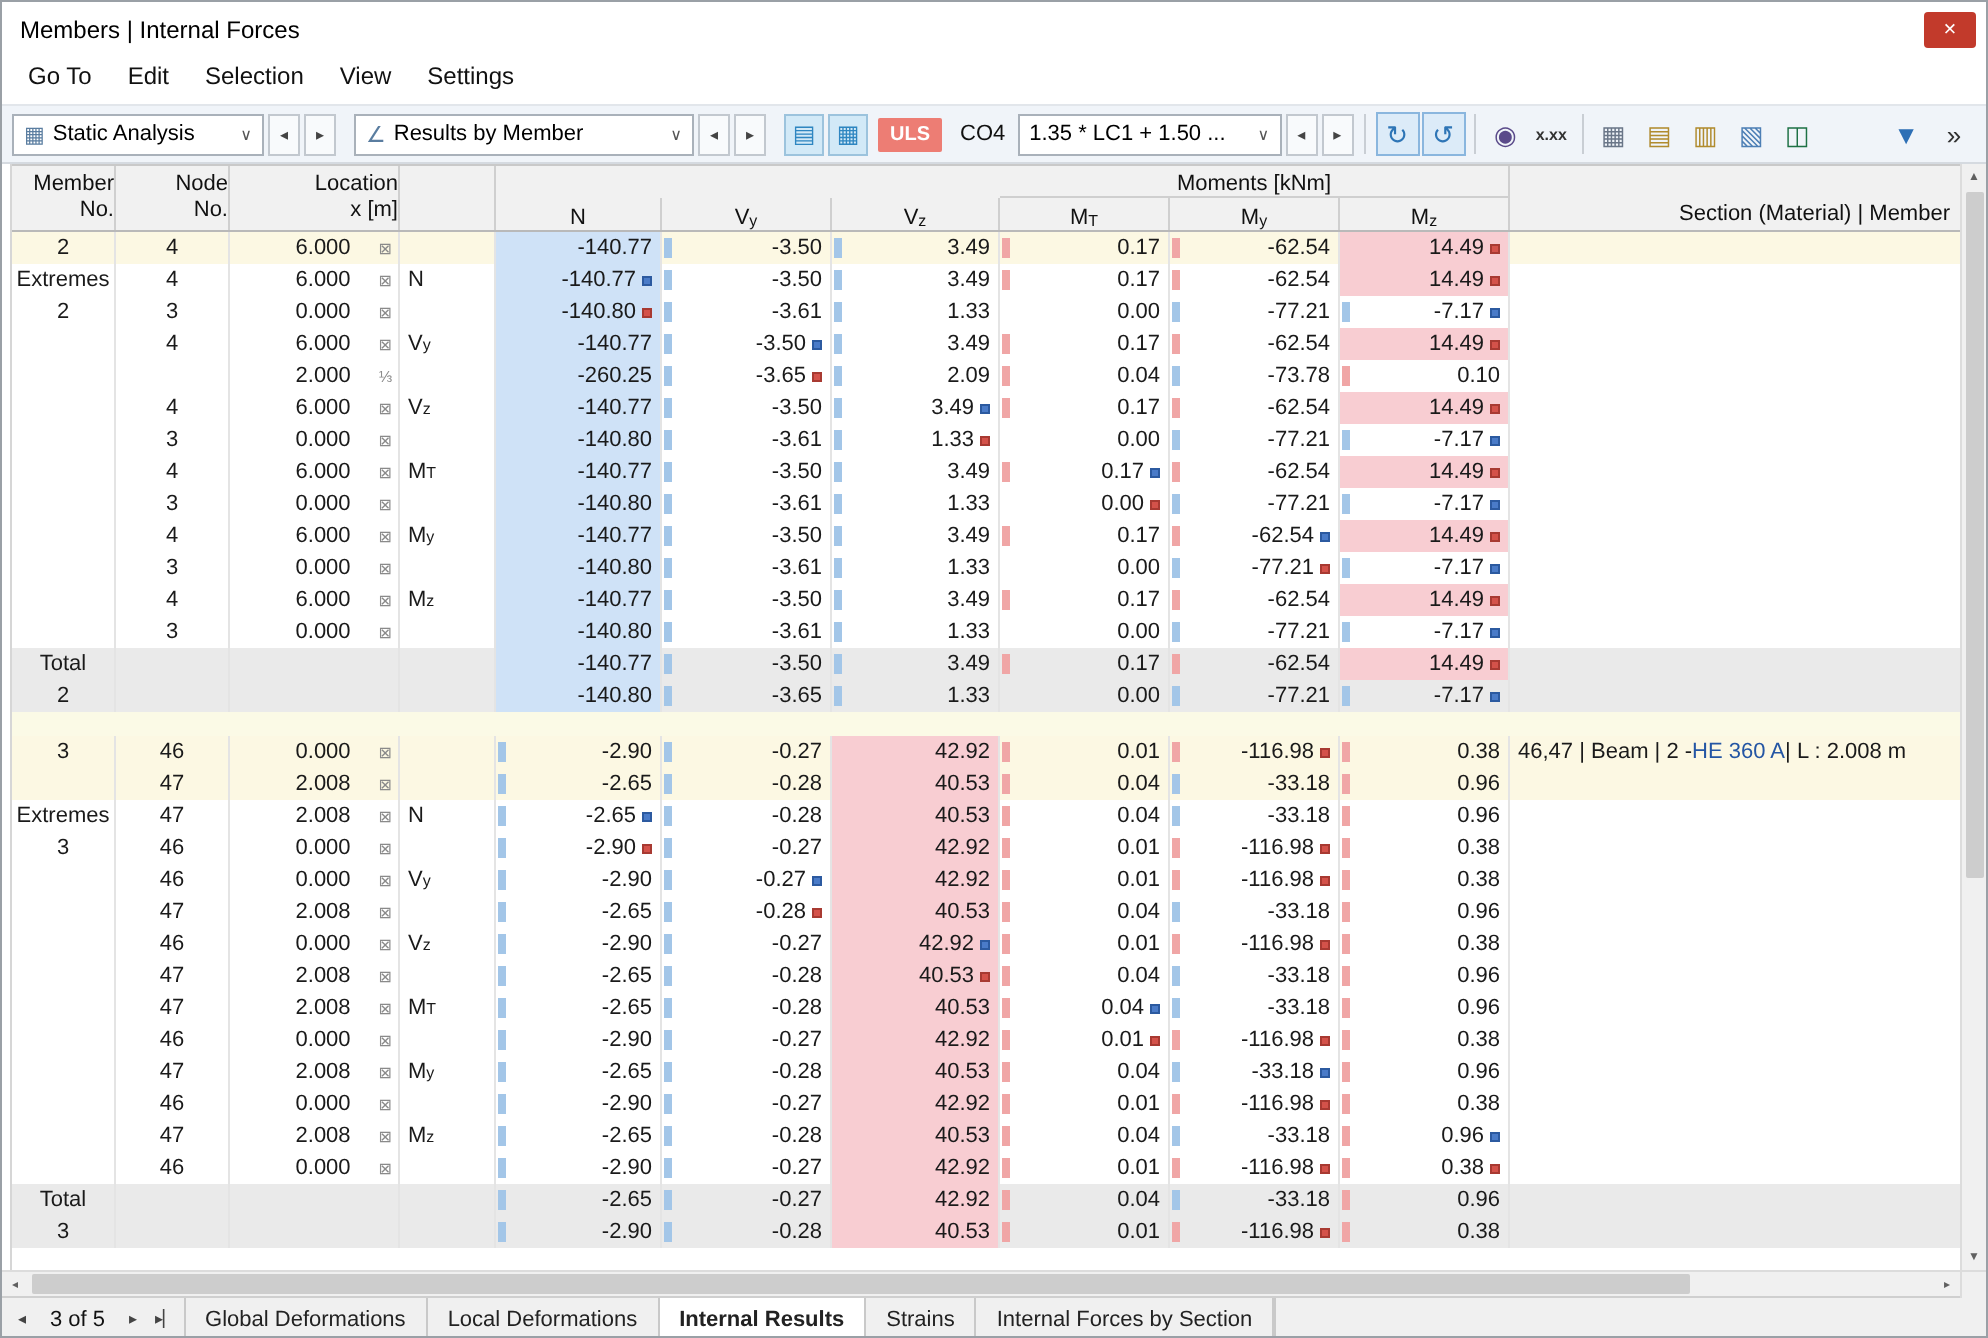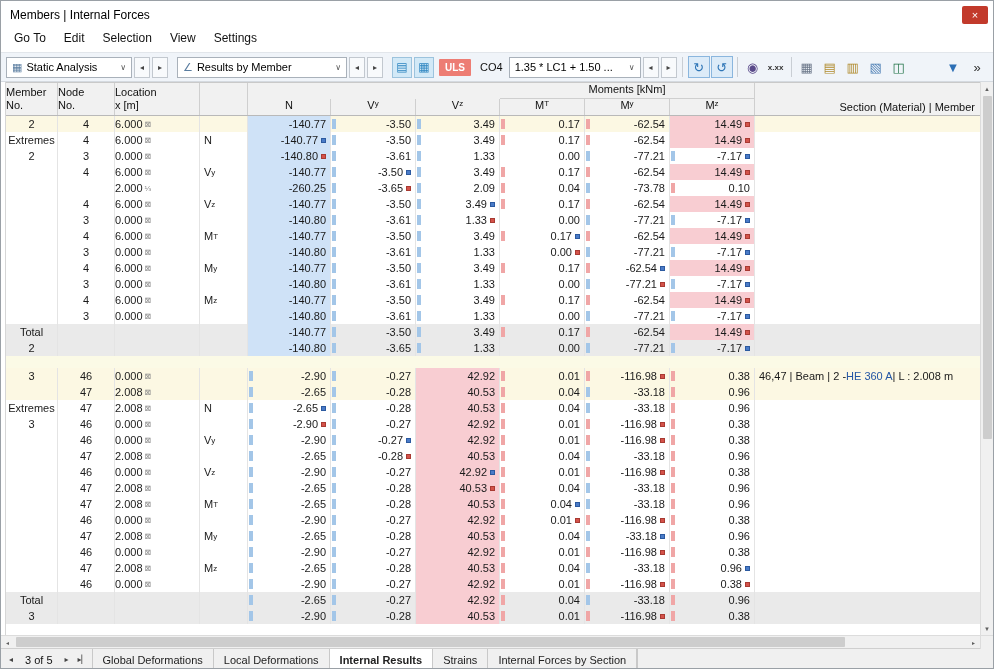--- a/index.html
+++ b/index.html
@@ -22,34 +22,34 @@
   .toggleicon{width:20px;height:21px;background:#d2e9f7;border:1px solid #9cc3dd;color:#2e86c1;font-size:12px;display:flex;align-items:center;justify-content:center}
   .uls{background:#ed7d74;color:#fff;font-size:10px;font-weight:bold;padding:3px 6px;border-radius:1px;margin:18px 3px}
   .co4{font-size:11px;padding:0 4px;color:#111}
   .iconbtn{min-width:22px;height:22px;display:flex;align-items:center;justify-content:center;font-size:13px;border:1px solid transparent;padding:0 2px}
   .iconbtn.pressed{background:#dcebf8;border-color:#8ab6de}
   .iconbtn .small{font-size:8px;font-weight:bold}
   
   .table-area{display:flex;height:553px}
   .tgrid{flex:1;overflow:hidden;border-left:1px solid #d6d6d6;margin-left:4px;--cols:52px 57px 85px 48px 83px 85px 84px 85px 85px 85px minmax(0,1fr)}
   .thead{display:grid;grid-template-columns:var(--cols);grid-template-rows:16px 16px;background:#f1f1f1;border-bottom:1px solid #b9b9b9;border-top:1px solid #c9c9c9;font-size:11px;color:#111}
-  .th{border-right:1px solid #cfcfcf;display:flex;align-items:flex-start;justify-content:center;overflow:hidden;white-space:nowrap}
+  .th{border-right:1px solid #cfcfcf;display:flex;align-items:flex-end;justify-content:center;overflow:hidden;white-space:nowrap}
   .th.rspan{grid-row:1/3;flex-direction:column;justify-content:center;line-height:13px}
   .th.group{grid-row:1;border-bottom:1px solid #cfcfcf}
   .th.sub{grid-row:2}
   .th.sechead{grid-row:1/3;justify-content:flex-end;align-items:flex-end;padding:0 5px 2px 0;border-right:none}
   .th sub,.cq sub{font-size:8px}
   .rows{font-size:11px;color:#1a1a1a}
   .row{display:grid;grid-template-columns:var(--cols);height:16px;background:#fff}
   .row.first{background:#fcf8e3}
   .row.total{background:#eaeaea}
   .row.gap{display:block;height:12px;background:#fbfae6;border-right:none}
   .c{border-right:1px solid #e4e4e4;display:flex;align-items:center;overflow:hidden;white-space:nowrap}
   .cm,.cn{justify-content:center}
-  .cx{justify-content:flex-start;padding-right:3px;gap:2px}
+  .cx{justify-content:flex-end;padding-right:3px;gap:14px}
   .cq{padding-left:4px}
   .cv{justify-content:flex-end;padding-right:4px;position:relative}
   .cs{padding-left:4px;border-right:none}
   .xsym{font-size:8px;color:#8a8a8a}
   .bar{position:absolute;left:1px;top:3px;height:10px;width:4px}
   .bar.b{background:#a3c6e8}
   .bar.r{background:#f0a6a6}
   .cv.hb{background:#cfe2f7}
   .cv.hr{background:#f8cdd2}
   .vtext{position:relative}

